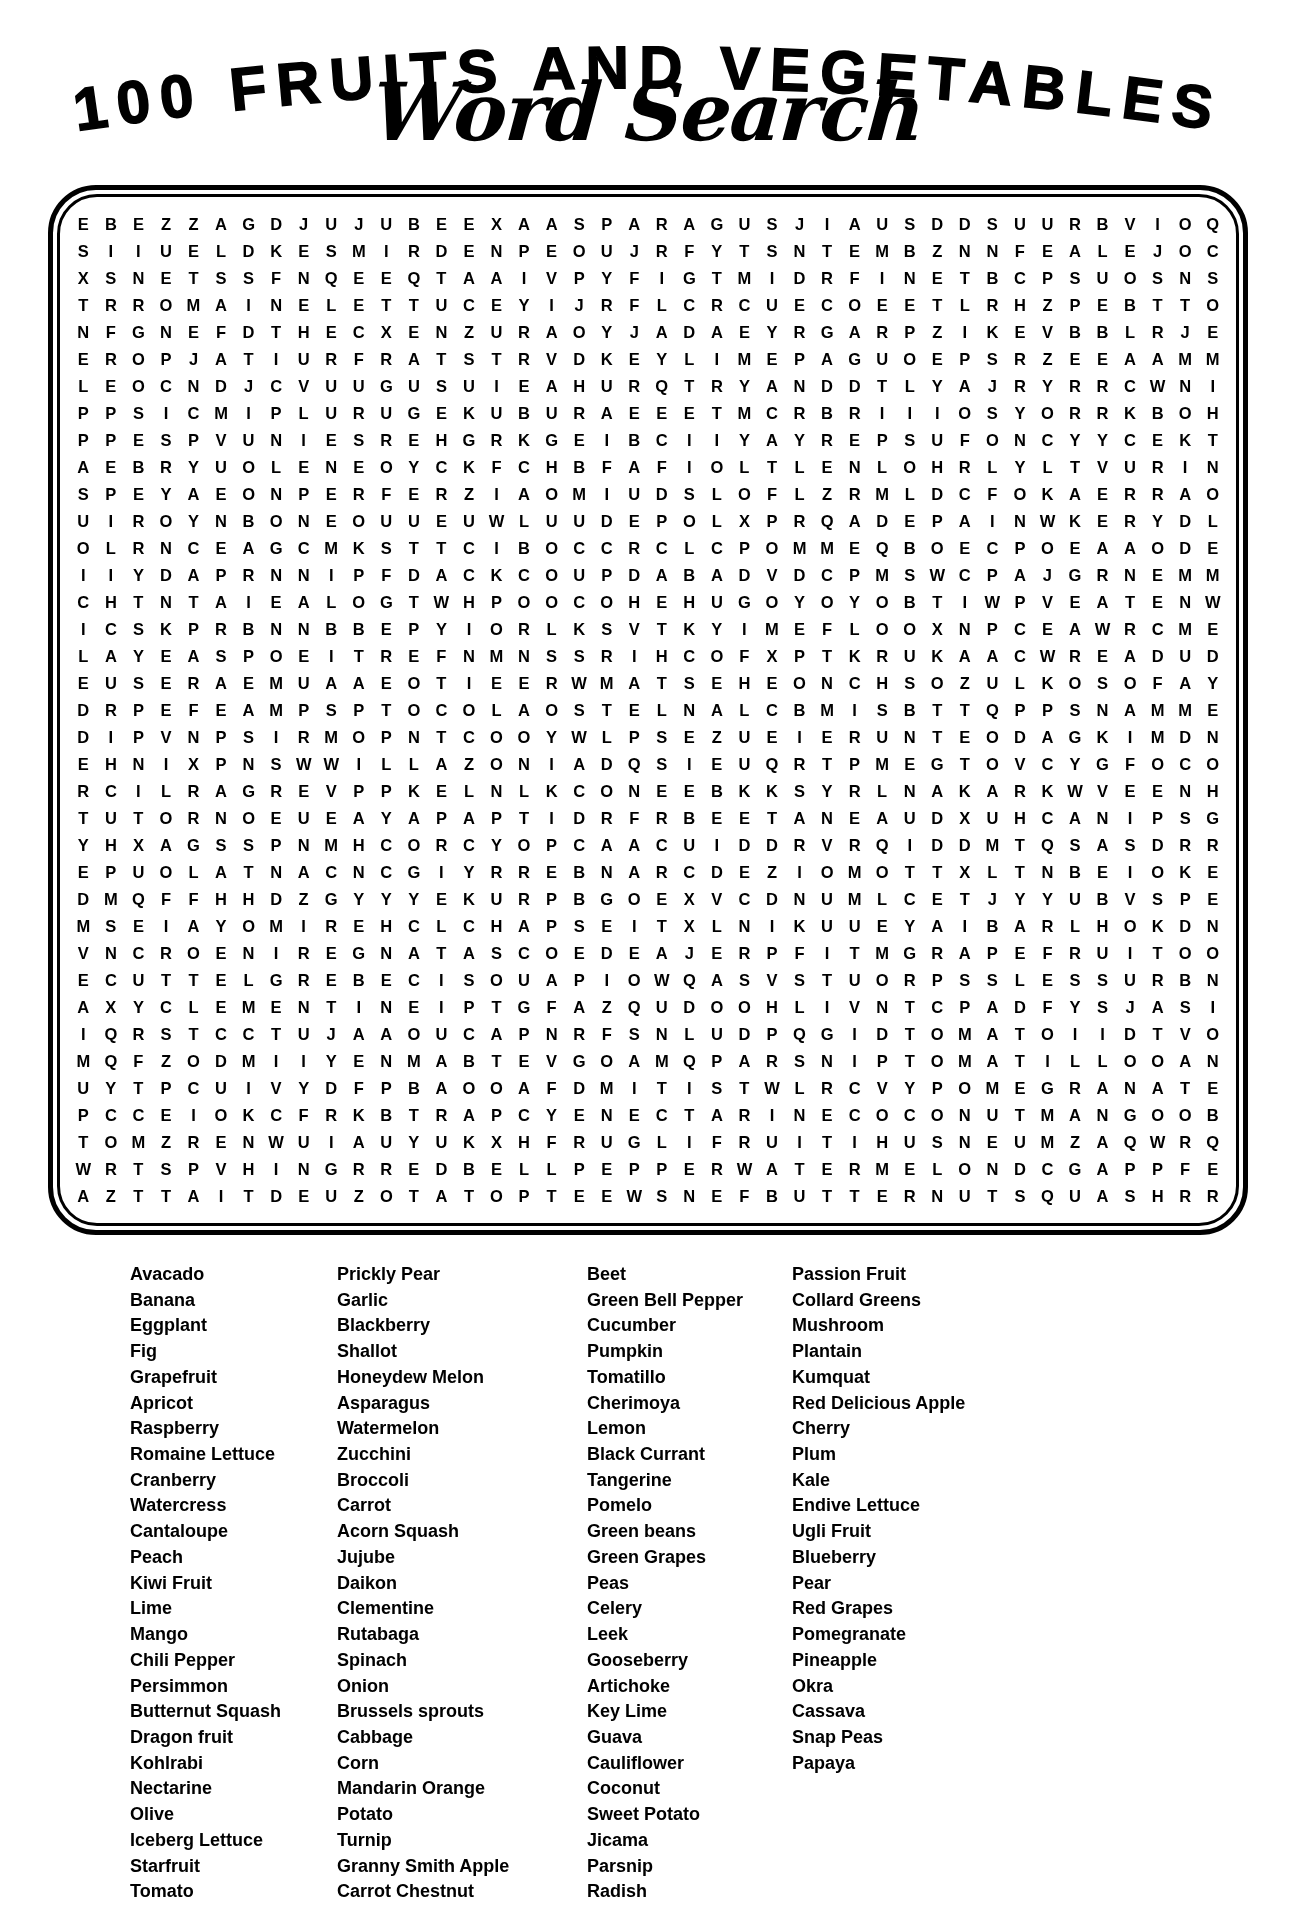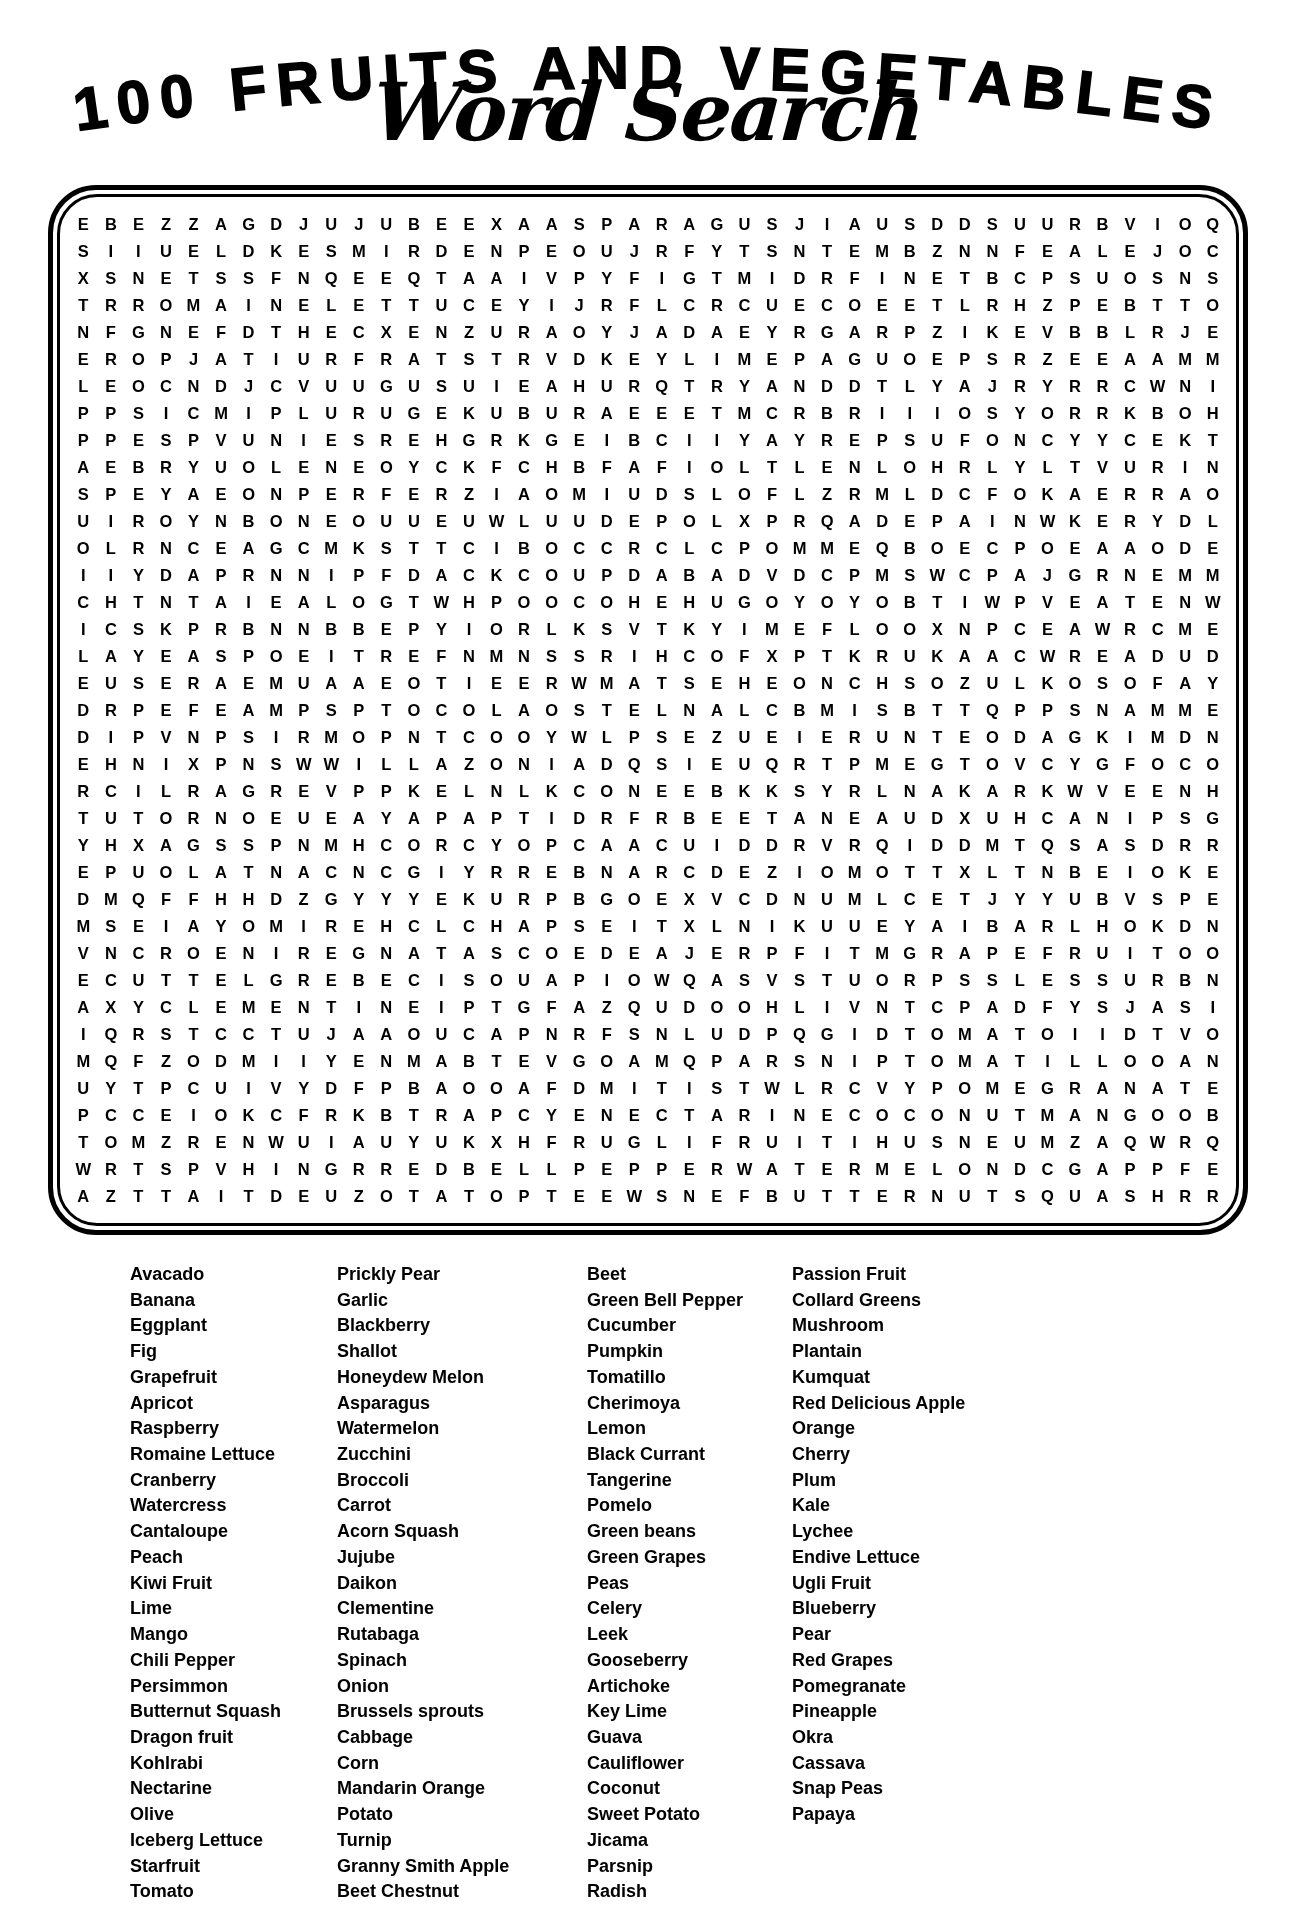--- a/index.html
+++ b/index.html
@@ -1715,21 +1715,21 @@
         <div class="word">Rutabaga</div>
         <div class="word">Spinach</div>
         <div class="word">Onion</div>
         <div class="word">Brussels sprouts</div>
         <div class="word">Cabbage</div>
         <div class="word">Corn</div>
         <div class="word">Mandarin Orange</div>
         <div class="word">Potato</div>
         <div class="word">Turnip</div>
         <div class="word">Granny Smith Apple</div>
-        <div class="word">Beet Chestnut</div>
+        <div class="word">Carrot Chestnut</div>
       </div>
     <div class="word-column">
         <div class="word">Beet</div>
         <div class="word">Green Bell Pepper</div>
         <div class="word">Cucumber</div>
         <div class="word">Pumpkin</div>
         <div class="word">Tomatillo</div>
         <div class="word">Cherimoya</div>
         <div class="word">Lemon</div>
         <div class="word">Black Currant</div>
@@ -1751,25 +1751,23 @@
         <div class="word">Parsnip</div>
         <div class="word">Radish</div>
       </div>
     <div class="word-column">
         <div class="word">Passion Fruit</div>
         <div class="word">Collard Greens</div>
         <div class="word">Mushroom</div>
         <div class="word">Plantain</div>
         <div class="word">Kumquat</div>
         <div class="word">Red Delicious Apple</div>
-        <div class="word">Orange</div>
         <div class="word">Cherry</div>
         <div class="word">Plum</div>
         <div class="word">Kale</div>
-        <div class="word">Lychee</div>
         <div class="word">Endive Lettuce</div>
         <div class="word">Ugli Fruit</div>
         <div class="word">Blueberry</div>
         <div class="word">Pear</div>
         <div class="word">Red Grapes</div>
         <div class="word">Pomegranate</div>
         <div class="word">Pineapple</div>
         <div class="word">Okra</div>
         <div class="word">Cassava</div>
         <div class="word">Snap Peas</div>

